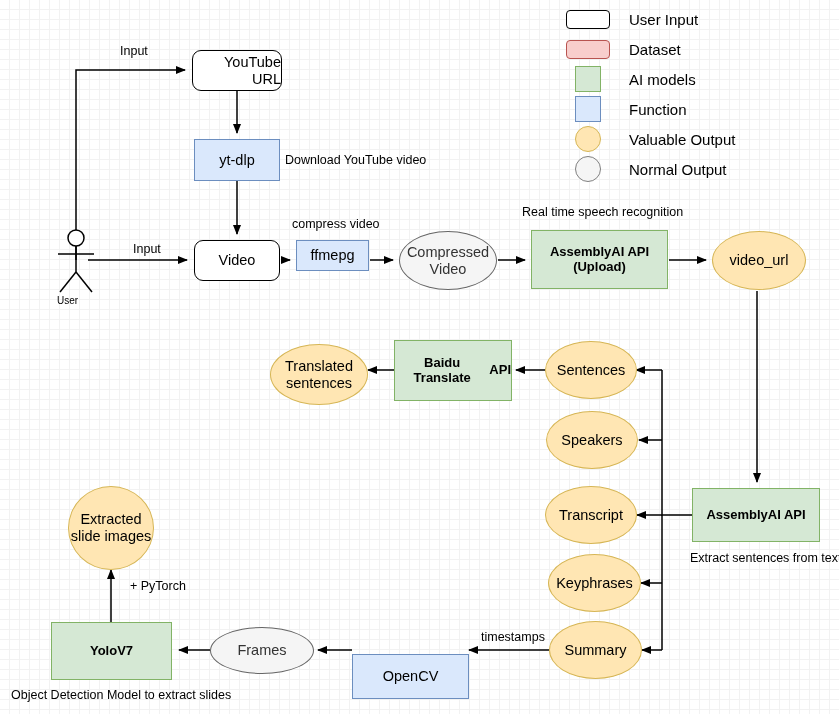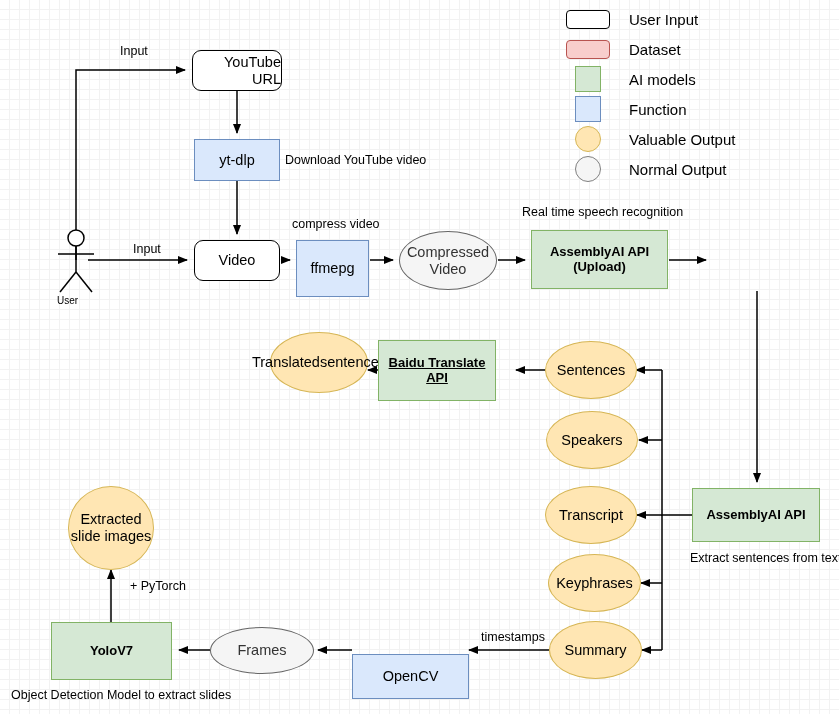--- a/index.html
+++ b/index.html
@@ -241,39 +241,40 @@
       <span class="legend-label">Normal Output</span>
     </div>
   </div>
 
   <div class="node rect-plain" style="left:192px; top:50px; width:90px; height:41px;">YouTube URL</div>
 
   <div class="node rect-func" style="left:194px; top:139px; width:86px; height:42px;">yt-dlp</div>
 
   <div class="node rect-plain" style="left:194px; top:240px; width:86px; height:41px;">Video</div>
 
-  <div class="node rect-func" style="left:296px; top:240px; width:73px; height:57px;text-align:right;">ffmepg</div>
+  <div class="node rect-func" style="left:296px; top:240px; width:73px; height:31px;text-align:right;">ffmepg</div>
 
   <div class="node ell-normal" style="left:399px; top:231px; width:98px; height:59px; flex-direction:column;">
     <span>Compressed</span>
     <span>Video</span>
   </div>
 
   <div class="node rect-model" style="left:531px; top:230px; width:137px; height:59px; flex-direction:column;">
     <span>AssemblyAI API</span>
     <span>(Upload)</span>
   </div>
 
-
-  <div class="node ell-valuable" style="left:270px; top:332px; width:98px; height:61px; flex-direction:row;align-items:center;">
+  <div class="node ell-valuable" style="left:712px; top:231px; width:94px; height:59px;">video_url</div>
+
+  <div class="node ell-valuable" style="left:270px; top:344px; width:98px; height:61px; flex-direction:column;align-items:center;">
     <span>Translated</span>
     <span>sentences</span>
   </div>
 
-  <div class="node rect-model" style="left:378px; top:340px; width:118px; height:61px; flex-direction:column;text-decoration:underline;">
+  <div class="node rect-model" style="left:394px; top:340px; width:118px; height:61px; flex-direction:row;">
     <span>Baidu Translate</span>
     <span>API</span>
   </div>
 
   <div class="node ell-valuable" style="left:545px; top:341px; width:92px; height:58px;">Sentences</div>
 
   <div class="node ell-valuable" style="left:546px; top:411px; width:92px; height:58px;">Speakers</div>
 
   <div class="node ell-valuable" style="left:545px; top:486px; width:92px; height:58px;">Transcript</div>
 

